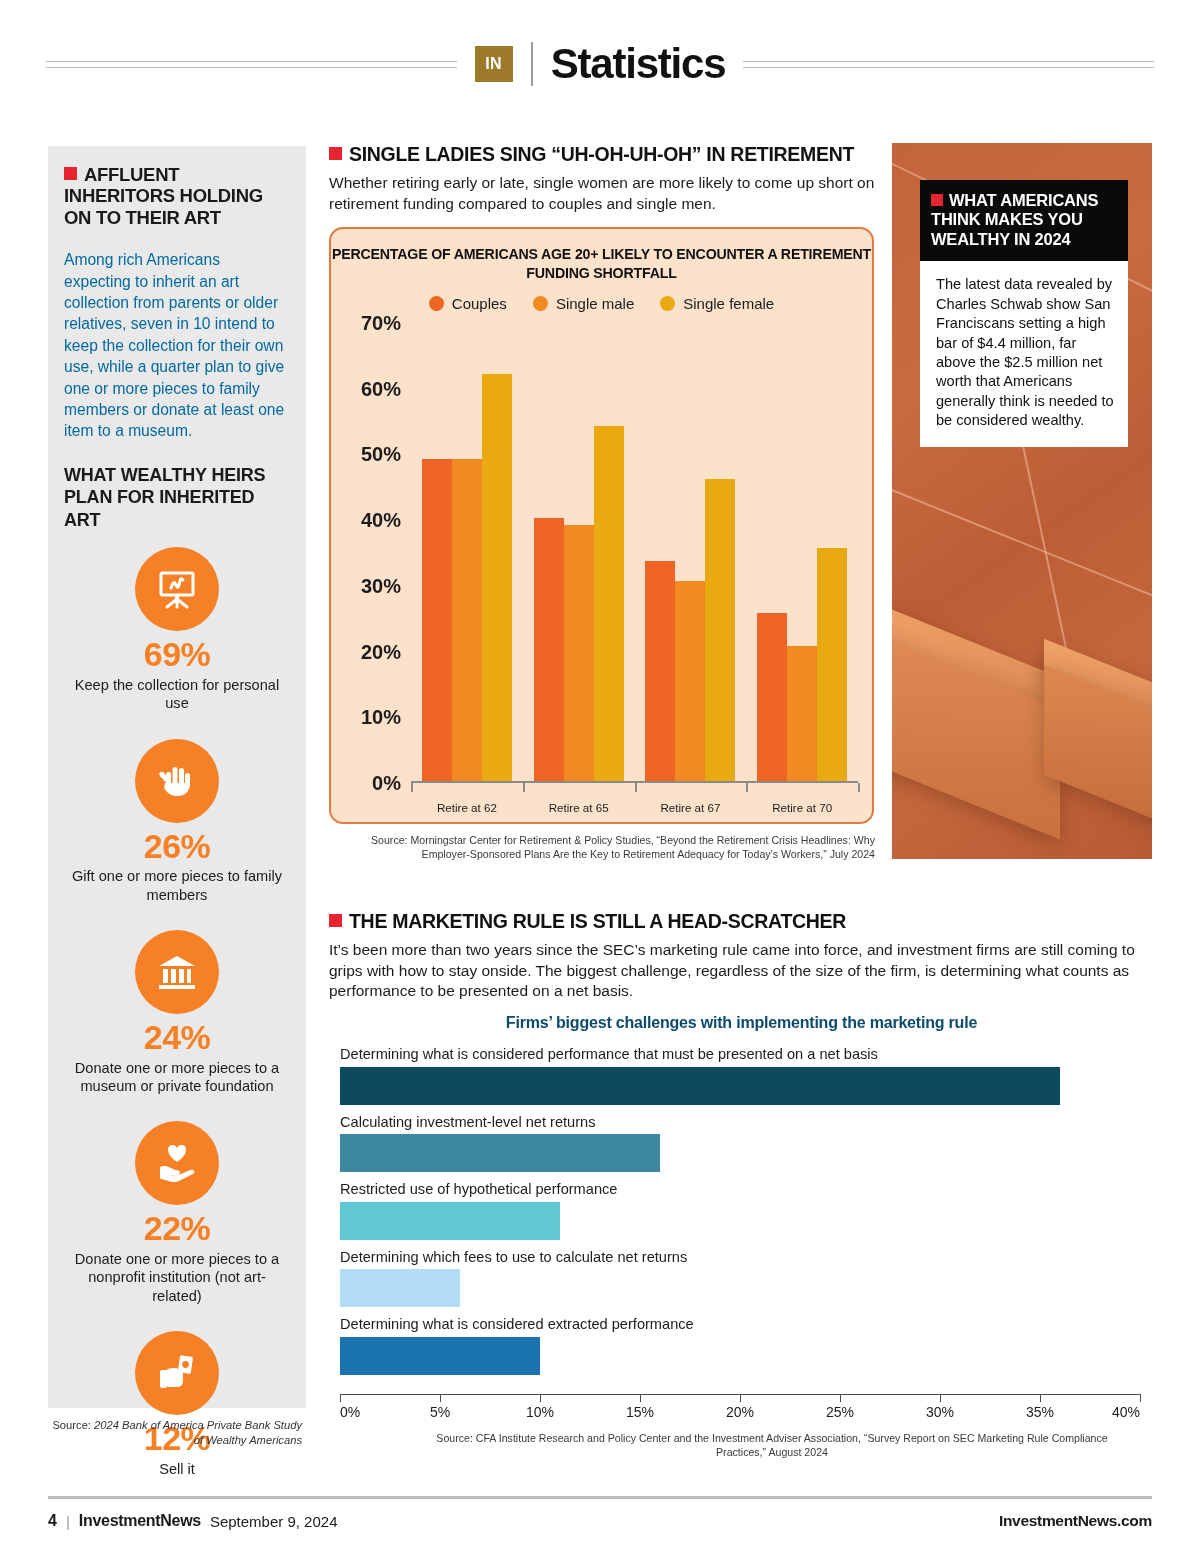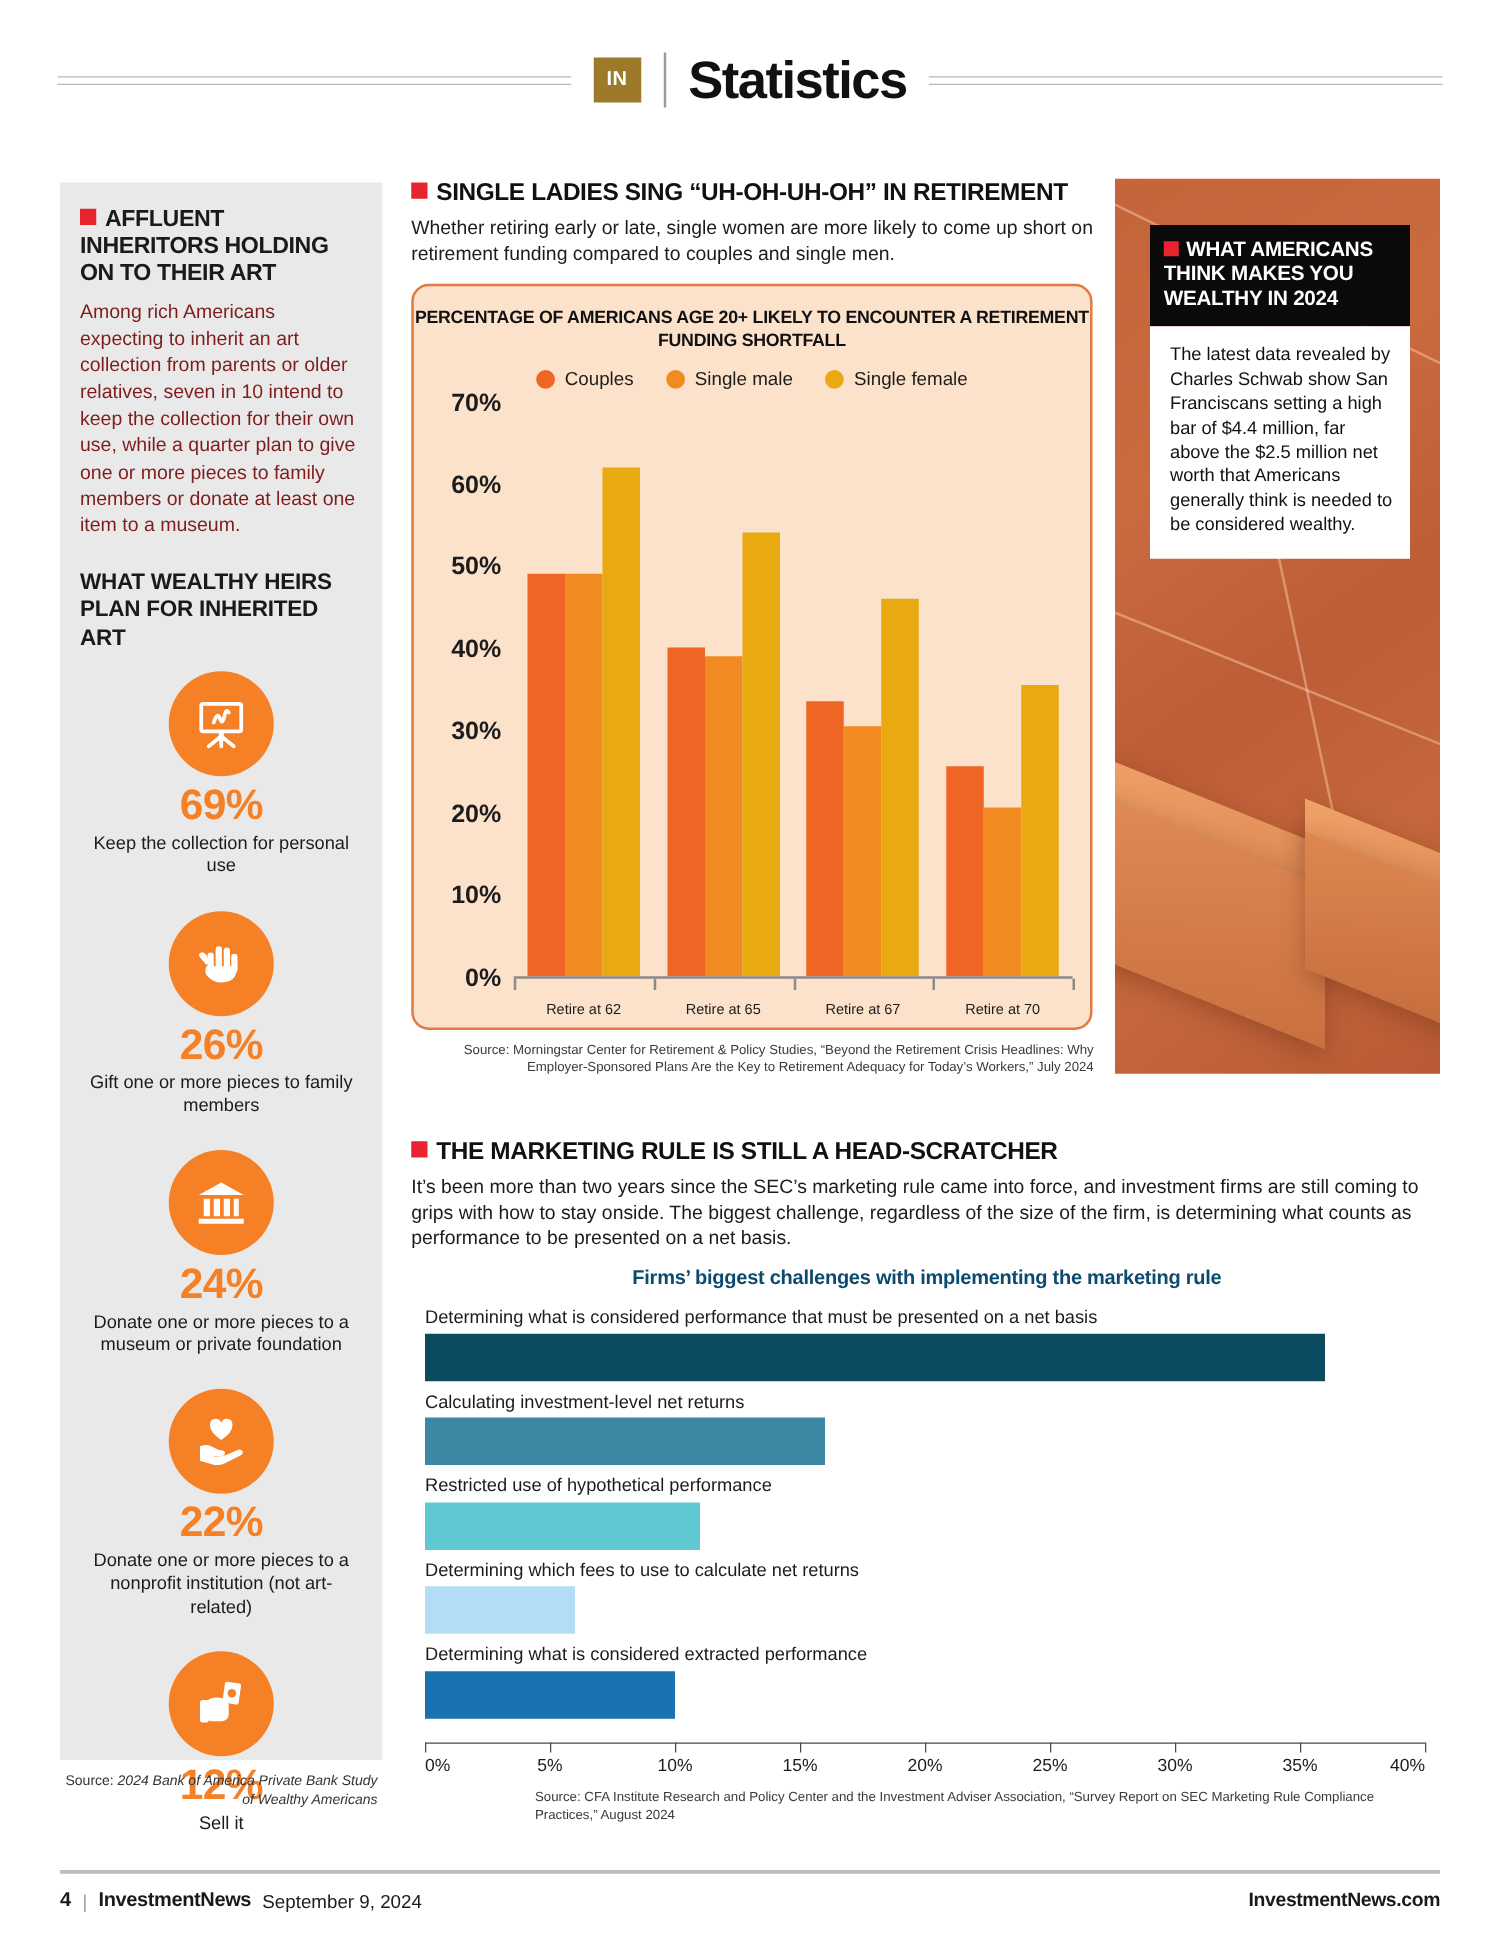--- a/index.html
+++ b/index.html
@@ -43,21 +43,21 @@
     line-height: 1.2;
   }
 
   
   .sidebar {
     position: absolute; left: 48px; top: 146px; width: 258px; height: 1262px;
     background: #e9e9e9; padding: 18px 16px 10px 16px;
   }
   .sb-head { font-size: 18.5px; font-weight: bold; line-height: 1.16; letter-spacing:-.3px;}
   .sb-body {
-    margin-top: 11px; font-size: 15.6px; line-height: 1.37; color: #7f1d1d;
+    margin-top: 21px; font-size: 15.6px; line-height: 1.37; color: #0369a1;
     font-family: "Liberation Sans", sans-serif;
   }
   .sb-subhead {
     margin-top: 22px; text-align: left; font-size: 18px; font-weight: bold;
     line-height: 1.25; letter-spacing: -.2px;
   }
   .stat-list { margin-top: 16px; }
   .stat-item { text-align: center; margin-bottom: 26px; }
   .icon-circle {
     width: 84px; height: 84px; border-radius: 50%; background: #f58025;
@@ -145,22 +145,22 @@
   .hbchart { position: absolute; left: 340px; top: 1046px; width: 800px; height: 365px; }
   .hbrow { position: relative; margin-bottom: 9px; }
   .hblabel { font-size: 14.6px; color: #1c1c1c; line-height: 1.2; margin-bottom: 3px; }
   .hbbar { height: 38px; }
   .hbaxis { position:absolute; left:0; right:0; top: 348px; height:1px; background:#4a4a4a; }
   .hbticks { position:absolute; left:0; right:0; top:348px; height:8px; }
   .hbtick { position:absolute; top:0; width:1px; height:8px; background:#4a4a4a; }
   .hbticklabels { position:absolute; left:0; right:0; top: 358px; height: 20px; }
   .hbticklabel { position:absolute; font-size: 14px; color:#1c1c1c; transform: translateX(-50%); white-space:nowrap;}
   .sec2-source {
-    position: absolute; left: 428px; top: 1432px; width: 710px;
-    font-size: 10.6px; color: #3a3a3a; text-align: left; line-height: 1.3;
+    position: absolute; left: 417px; top: 1432px; width: 710px;
+    font-size: 10.6px; color: #3a3a3a; text-align: center; line-height: 1.3;
   }
 
   
   .foot-rule { position:absolute; left:48px; top:1496px; width:1104px; height:3px; background:#bdbdbd;}
   .footer {
     position: absolute; left: 48px; top: 1512px; width: 1104px;
     display:flex; align-items:center; justify-content:space-between;
   }
   .foot-left { display:flex; align-items:center; gap:9px; font-size:15px; }
   .foot-pg { font-weight:bold; font-size:16px;}

